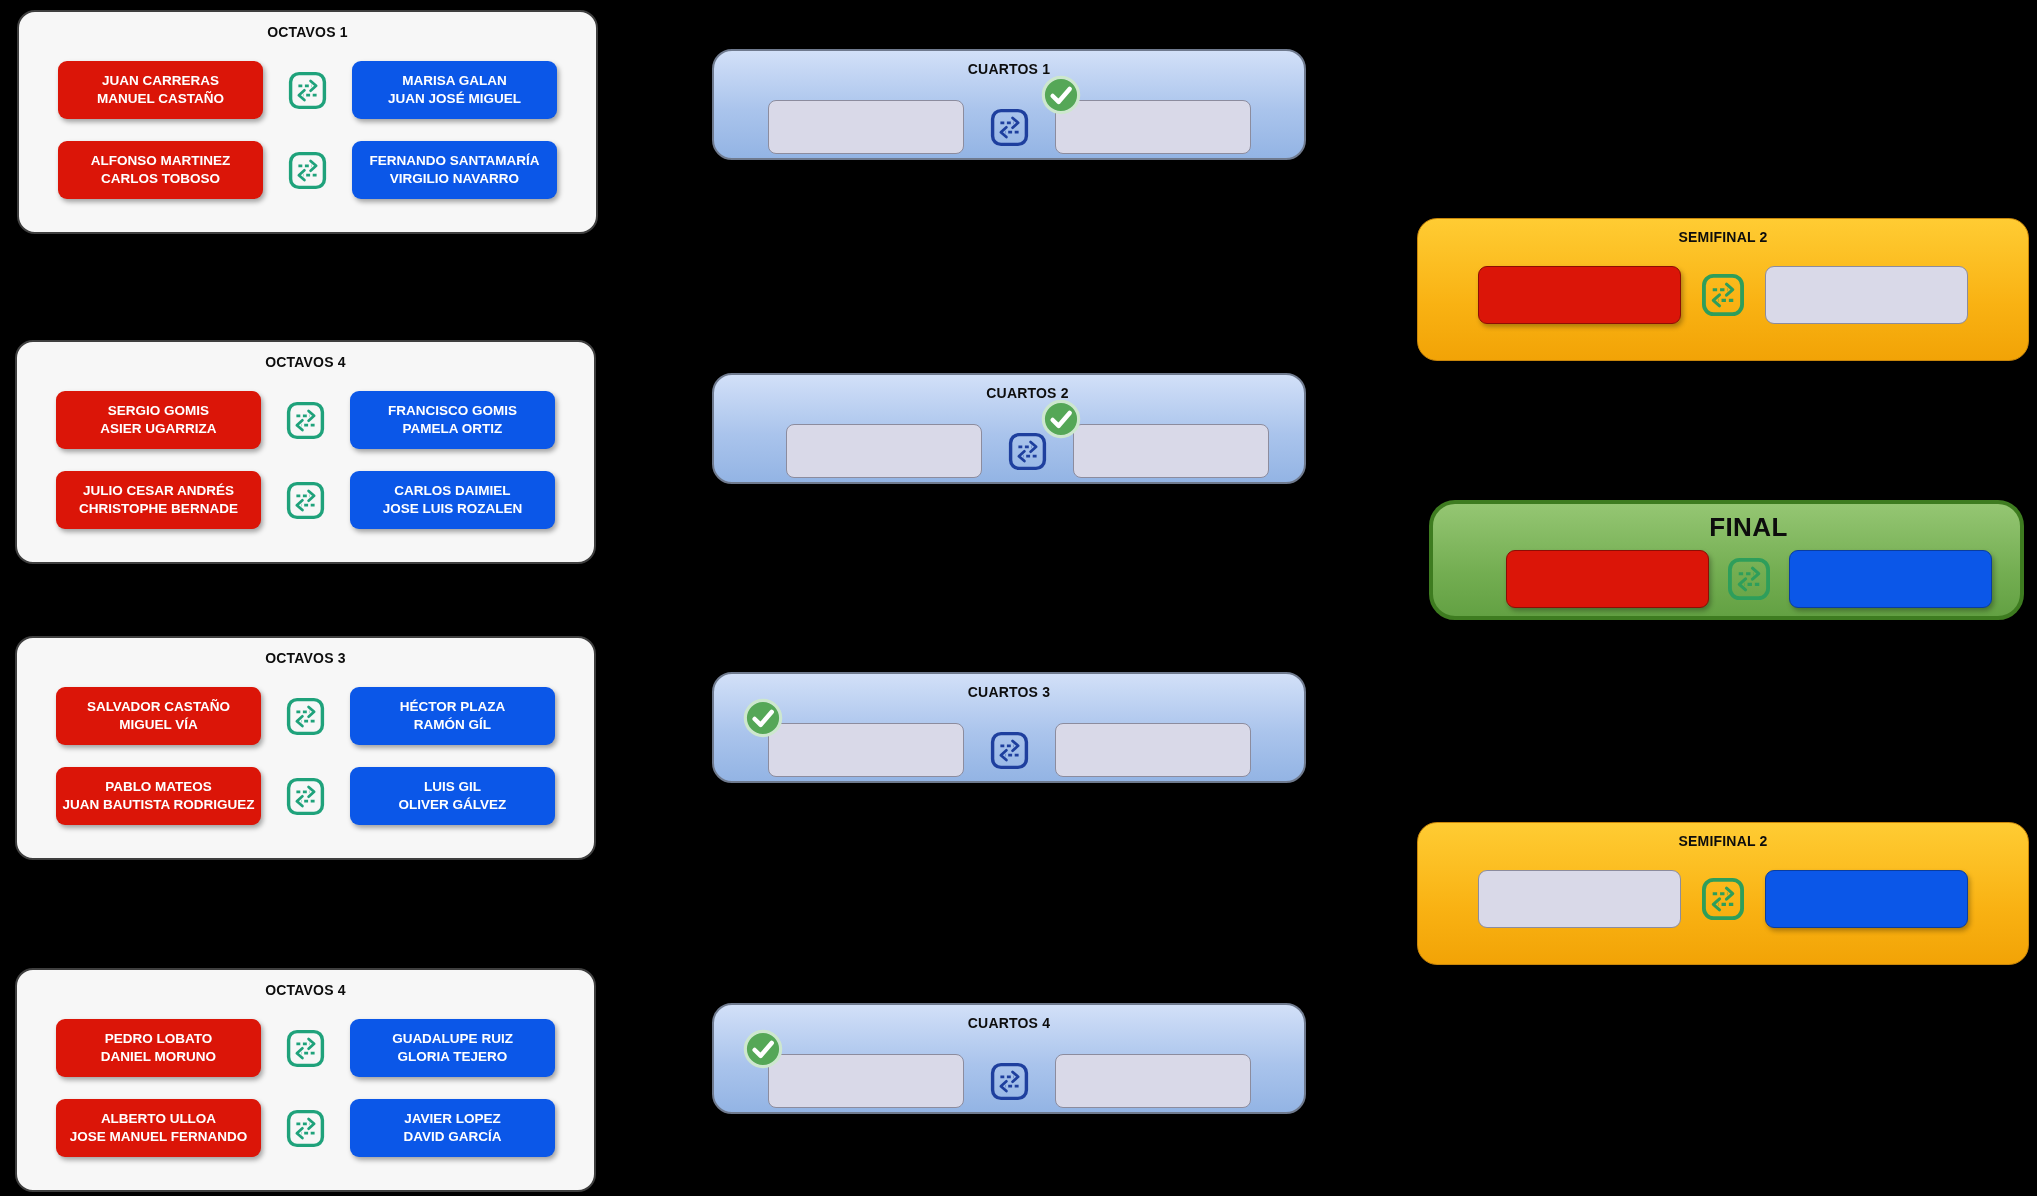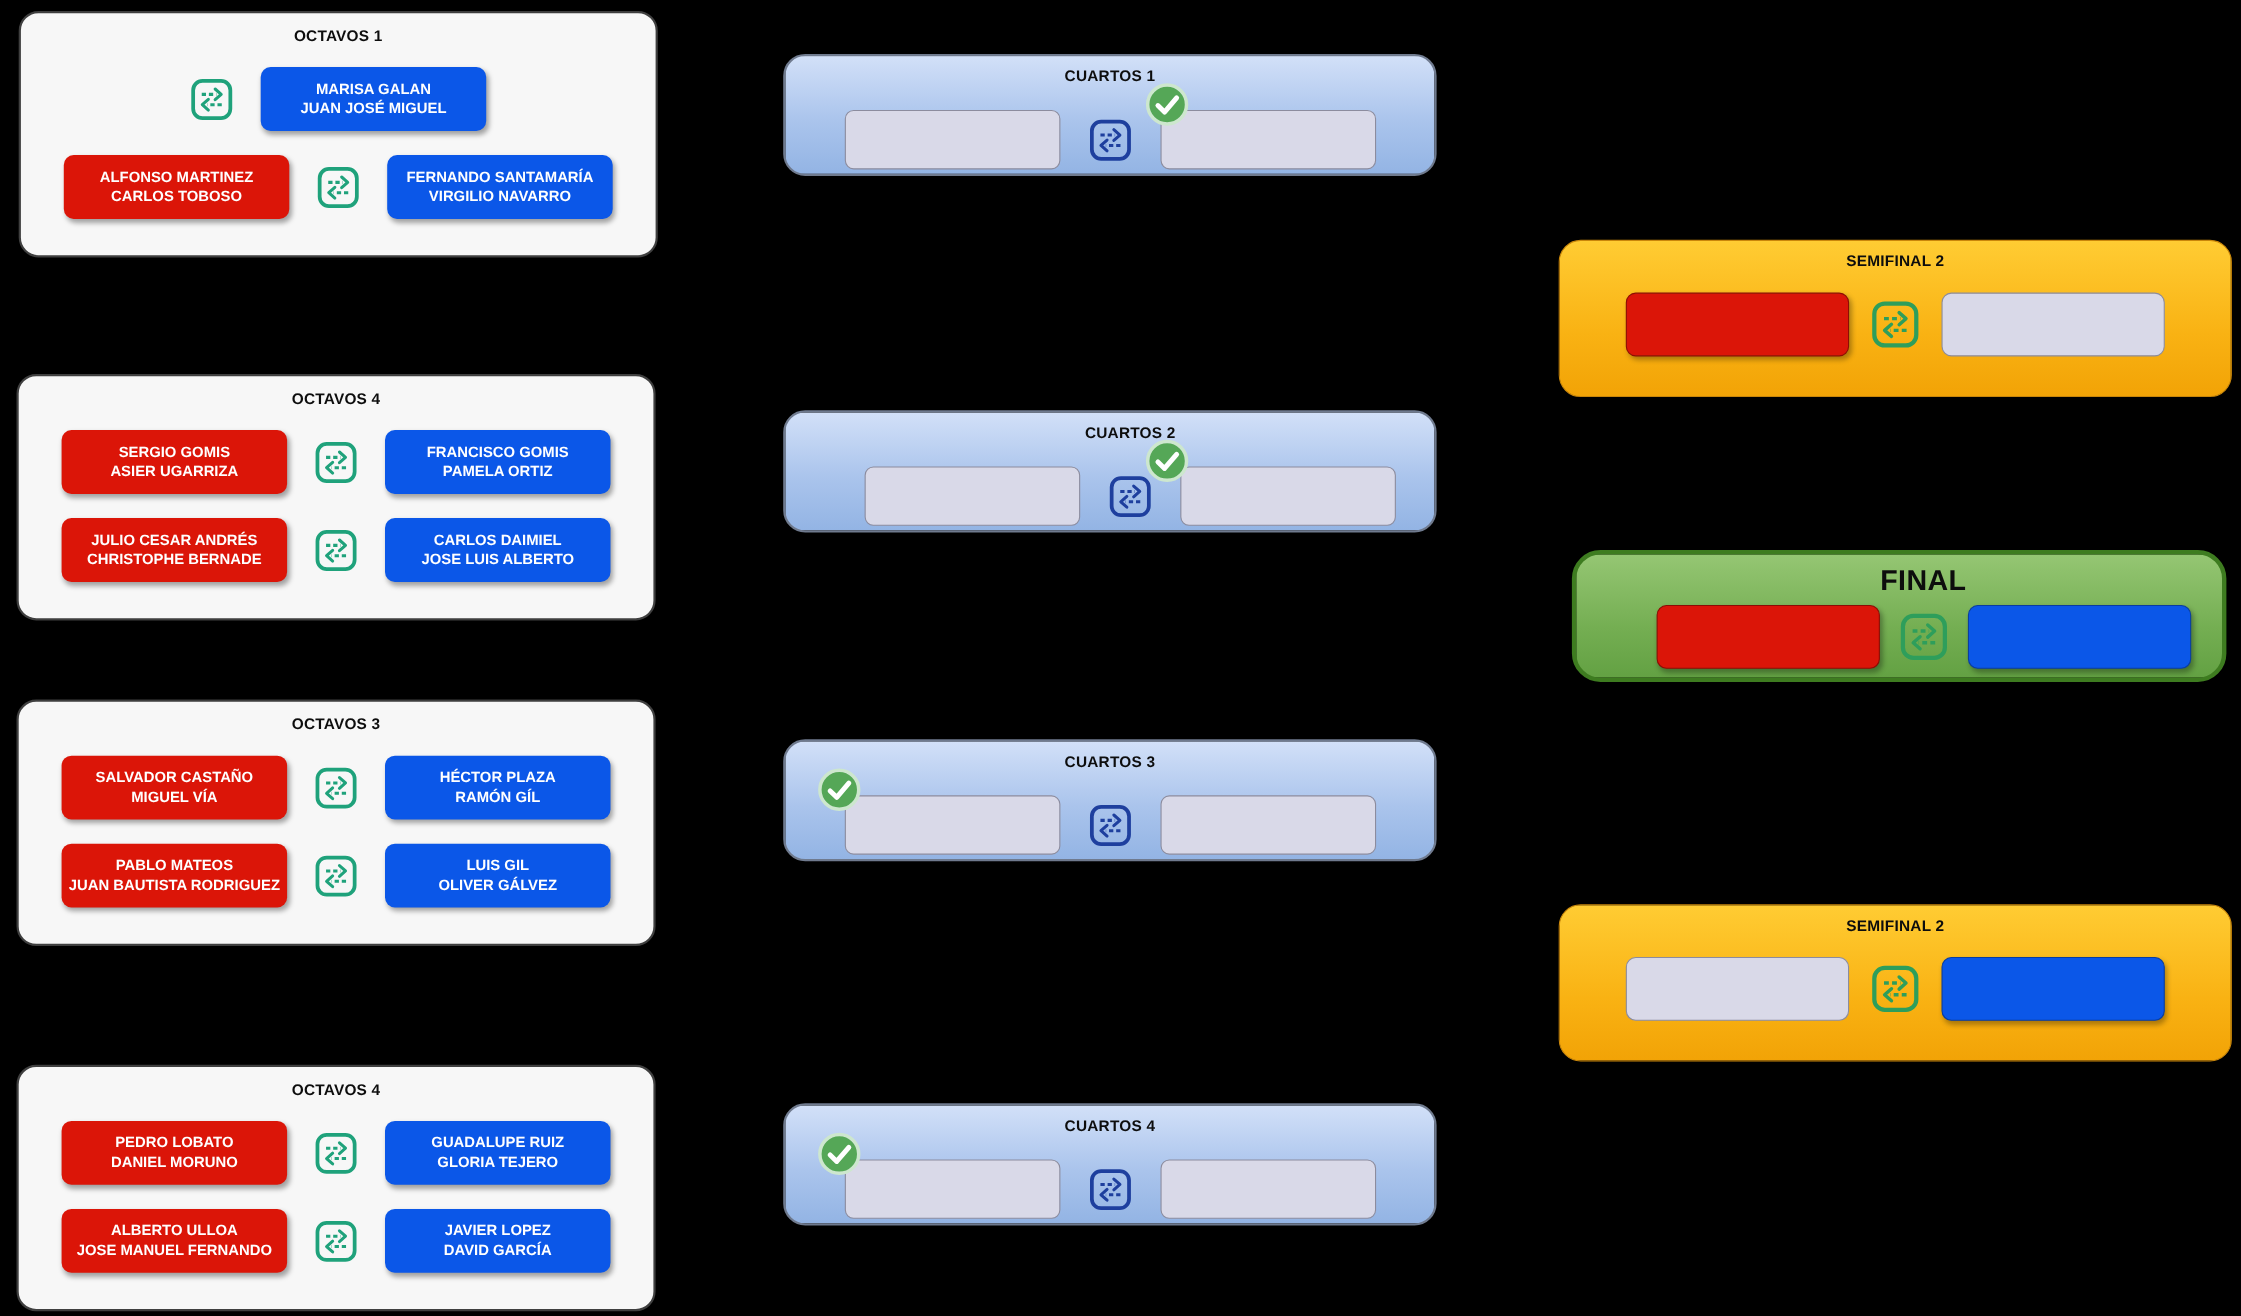--- a/index.html
+++ b/index.html
@@ -115,20 +115,22 @@
     <path d="M7 12.6 L10.6 16.1 L17.2 8.4" fill="none" stroke="#ffffff" stroke-width="2.7" stroke-linecap="round" stroke-linejoin="round"></path>
   </symbol>
 </svg>
 
 <div class="stage">
 
   <section class="group octavos" style="left:17px; top:10px;">
     <div class="box-title">OCTAVOS 1</div>
     <div class="rows">
       <div class="match-row">
+        <button class="team red">JUAN CARRERAS
+MANUEL CASTAÑO</button>
         <svg class="swap swap-teal">
             <use href="#swap-sym"></use>
           </svg>
         <button class="team blue">MARISA GALAN
 JUAN JOSÉ MIGUEL</button>
       </div>
       <div class="match-row">
         <button class="team red">ALFONSO MARTINEZ
 CARLOS TOBOSO</button>
         <svg class="swap swap-teal">
@@ -152,21 +154,21 @@
         <button class="team blue">FRANCISCO GOMIS
 PAMELA ORTIZ</button>
       </div>
       <div class="match-row">
         <button class="team red">JULIO CESAR ANDRÉS
 CHRISTOPHE BERNADE</button>
         <svg class="swap swap-teal">
             <use href="#swap-sym"></use>
           </svg>
         <button class="team blue">CARLOS DAIMIEL
-JOSE LUIS ALBERTO</button>
+JOSE LUIS ROZALEN</button>
       </div>
     </div>
   </section>
 
   <section class="group octavos" style="left:15px; top:636px;">
     <div class="box-title">OCTAVOS 3</div>
     <div class="rows">
       <div class="match-row">
         <button class="team red">SALVADOR CASTAÑO
 MIGUEL VÍA</button>

